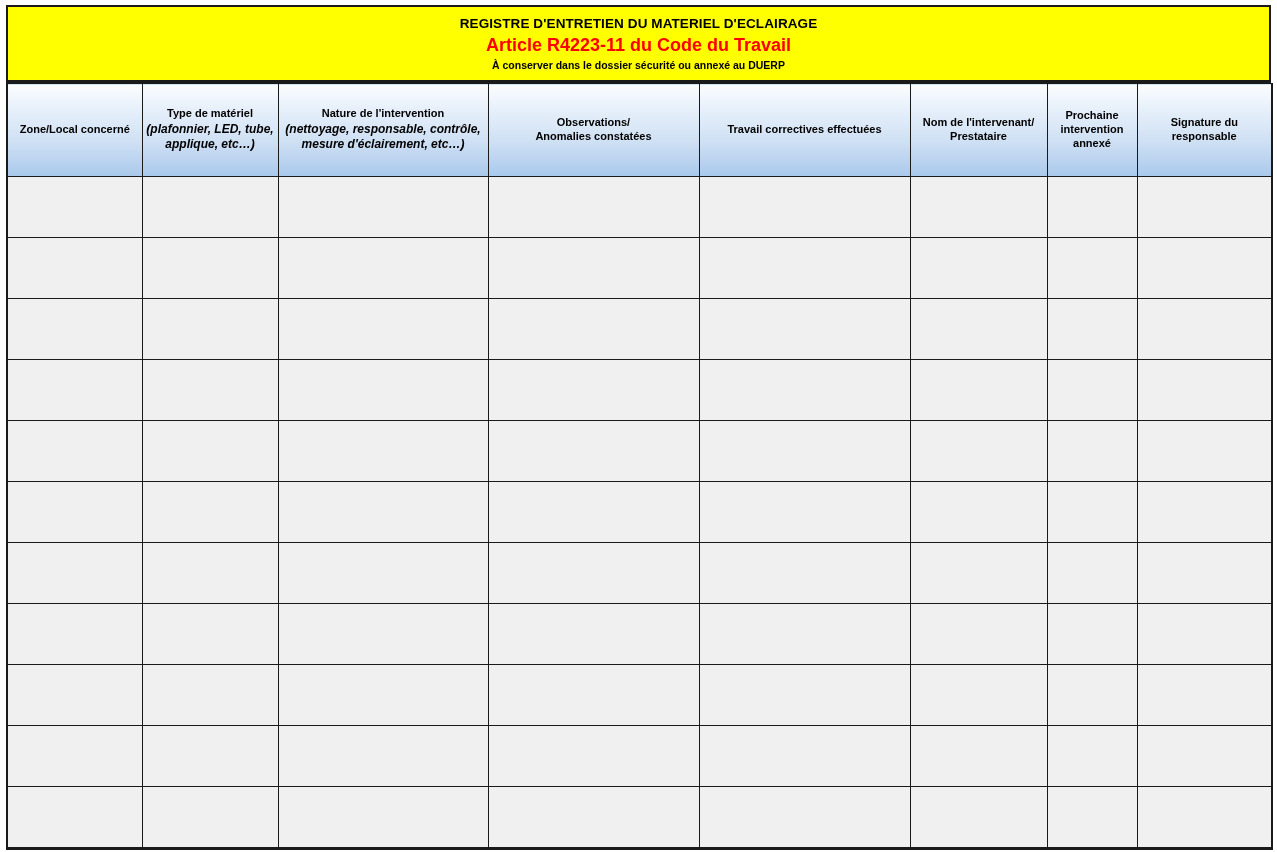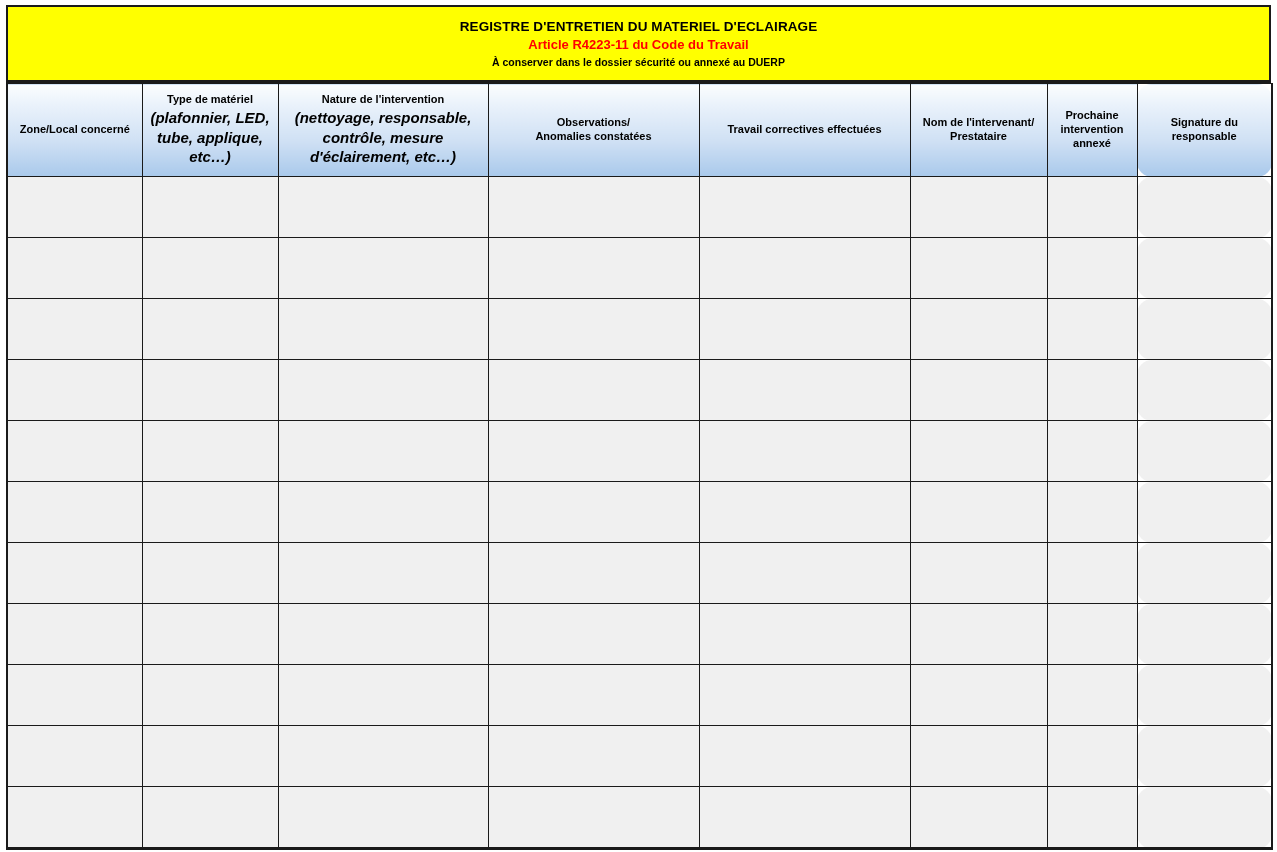--- a/index.html
+++ b/index.html
@@ -40,21 +40,21 @@
     text-align: center;
   }
   .banner-title {
     font-size: 13.5px;
     font-weight: bold;
     color: #000000;
     letter-spacing: 0.1px;
     line-height: 1.15;
   }
   .banner-article {
-    font-size: 13px;
+    font-size: 18px;
     font-weight: bold;
     color: #FF0000;
     line-height: 1.15;
   }
   .banner-note {
     font-size: 10.5px;
     font-weight: bold;
     color: #000000;
     line-height: 1.15;
   }
@@ -80,41 +80,41 @@
   }
   .th-main {
     display: block;
     font-size: 11px;
     font-weight: bold;
     color: #000000;
     line-height: 1.25;
   }
   .th-sub {
     display: block;
-    font-size: 15px;
+    font-size: 12px;
     font-weight: bold;
     font-style: italic;
     color: #000000;
     line-height: 1.3;
     margin-top: 1px;
   }
 
   tbody td {
     height: 60px;
     background: #F0F0F0;
   }
   tbody tr:last-child td {
     border-bottom: 3px solid #1a1a1a;
   }
 
   
   .register-table th:first-child,
   .register-table td:first-child { border-left: 2px solid #1a1a1a; }
   .register-table th:last-child,
-  .register-table td:last-child { border-right: 2px solid #1a1a1a; border-radius: 15px; }
+  .register-table td:last-child { border-right: 2px solid #1a1a1a; }
 </style>
 </head>
 <body>
 
 <div class="page">
 
   <div class="banner">
     <div class="banner-title">REGISTRE D'ENTRETIEN DU MATERIEL D'ECLAIRAGE</div>
     <div class="banner-article">Article R4223-11 du Code du Travail</div>
     <div class="banner-note">À conserver dans le dossier sécurité ou annexé au DUERP</div>

